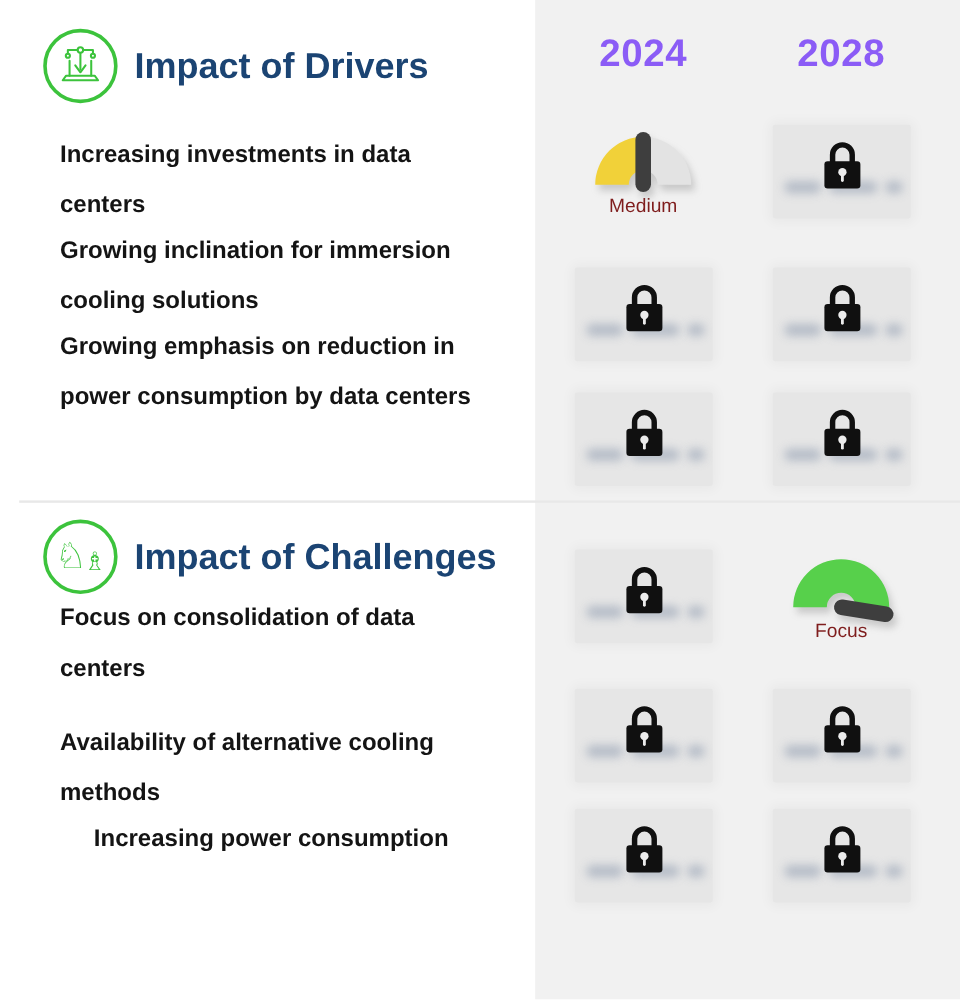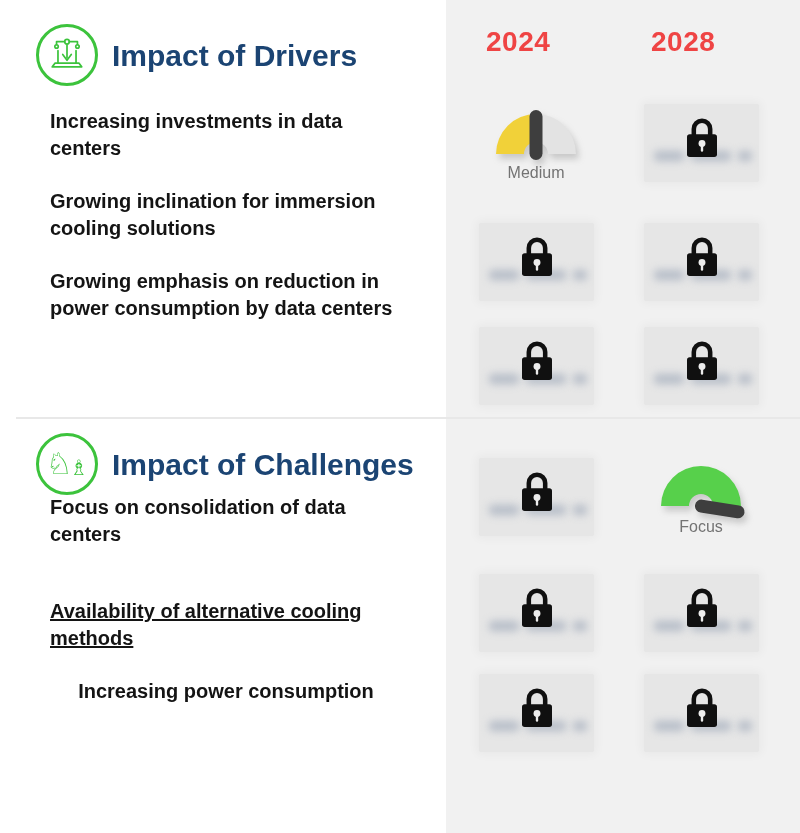--- a/index.html
+++ b/index.html
@@ -6,48 +6,48 @@
   body{
     width:800px;height:833px;position:relative;background:#ffffff;
     font-family:"Liberation Sans", sans-serif;color:#141414;overflow:hidden;
   }
   .abs{position:absolute;}
 
   
   .panel{left:446px;top:0;width:354px;height:833px;background:#f1f1f1;}
 
   
-  .year-hdr{top:26px;width:100px;font-size:28px;font-weight:700;color:#ef4444;letter-spacing:.5px;}
+  .year-hdr{top:26px;width:100px;text-align:center;font-size:32px;font-weight:700;color:#8b5cf6;letter-spacing:.5px;}
 
   
   .icon-circle{
     width:56px;height:56px;border:3px solid #3cc33c;border-radius:50%;
     display:flex;align-items:center;justify-content:center;background:#fff;
   }
   .section-title{font-size:30px;font-weight:700;color:#1b4473;}
 
-  .impact-item{left:50px;width:352px;font-size:20px;line-height:27px;font-weight:600;color:#141414;}
+  .impact-item{left:50px;width:352px;font-size:20px;line-height:42px;font-weight:600;color:#141414;}
 
   .divider{left:16px;top:417px;width:784px;height:2px;background:#e8e8e8;}
 
   
   .tile{
     width:115px;height:78px;background:#e6e6e6;border-radius:2px;
     box-shadow:0 0 10px 3px rgba(0,0,0,0.035);overflow:hidden;
   }
   .blob{position:absolute;height:10px;border-radius:4px;background:#a8b1bf;filter:blur(4px);opacity:.8;top:47px;}
   .blob.b1{left:10px;width:30px;}
   .blob.b2{left:47px;width:40px;}
   .blob.b3{left:94px;width:14px;}
   .lock-svg{position:absolute;left:50%;top:12px;transform:translateX(-50%);}
 
   
   .gauge-wrap{width:80px;text-align:center;}
   .gauge-svg{overflow:visible;display:block;filter:drop-shadow(3px 5px 3px rgba(110,110,110,0.30));}
-  .gauge-label{font-size:16px;color:#737373;margin-top:2px;}
+  .gauge-label{font-size:16px;color:#7f1d1d;margin-top:2px;}
 
   
   .chess-glyphs{display:flex;align-items:flex-end;line-height:1;color:#3cc33c;font-family:"DejaVu Sans",sans-serif;}
   .chess-glyphs .knight{font-size:30px;}
   .chess-glyphs .bishop{font-size:21px;margin-left:-3px;}
 </style>
 </head>
 <body>
 
 <div class="abs panel"></div>
@@ -78,21 +78,21 @@
 
 <div class="abs icon-circle" style="left:36px;top:433px;">
   <span class="chess-glyphs">
       <span class="knight">♘</span>
       <span class="bishop">♗</span>
     </span>
 </div>
 <div class="abs section-title" style="left:112px;top:448px;text-align:center;">Impact of Challenges</div>
 
 <div class="abs impact-item" style="top:494px;">Focus on consolidation of data centers</div>
-<div class="abs impact-item" style="top:598px;text-decoration:underline;">Availability of alternative cooling methods</div>
+<div class="abs impact-item" style="top:598px;">Availability of alternative cooling methods</div>
 <div class="abs impact-item" style="top:678px;text-align:center;">Increasing power consumption</div>
 
 <div class="abs gauge-wrap" style="left:496px;top:110px;">
   <svg class="gauge-svg" width="80" height="52" viewBox="0 0 80 52">
     <path d="M0,44 A40,40 0 0 1 40,4 L40,32 A12,12 0 0 0 28,44 Z" fill="#f1d139"></path>
     <path d="M40,4 A40,40 0 0 1 80,44 L52,44 A12,12 0 0 0 40,32 Z" fill="#e3e3e3"></path>
     <rect x="33.5" y="0" width="13" height="50" rx="6.5" fill="#3e3e3e"></rect>
   </svg>
   <div class="gauge-label">Medium</div>
 </div>

